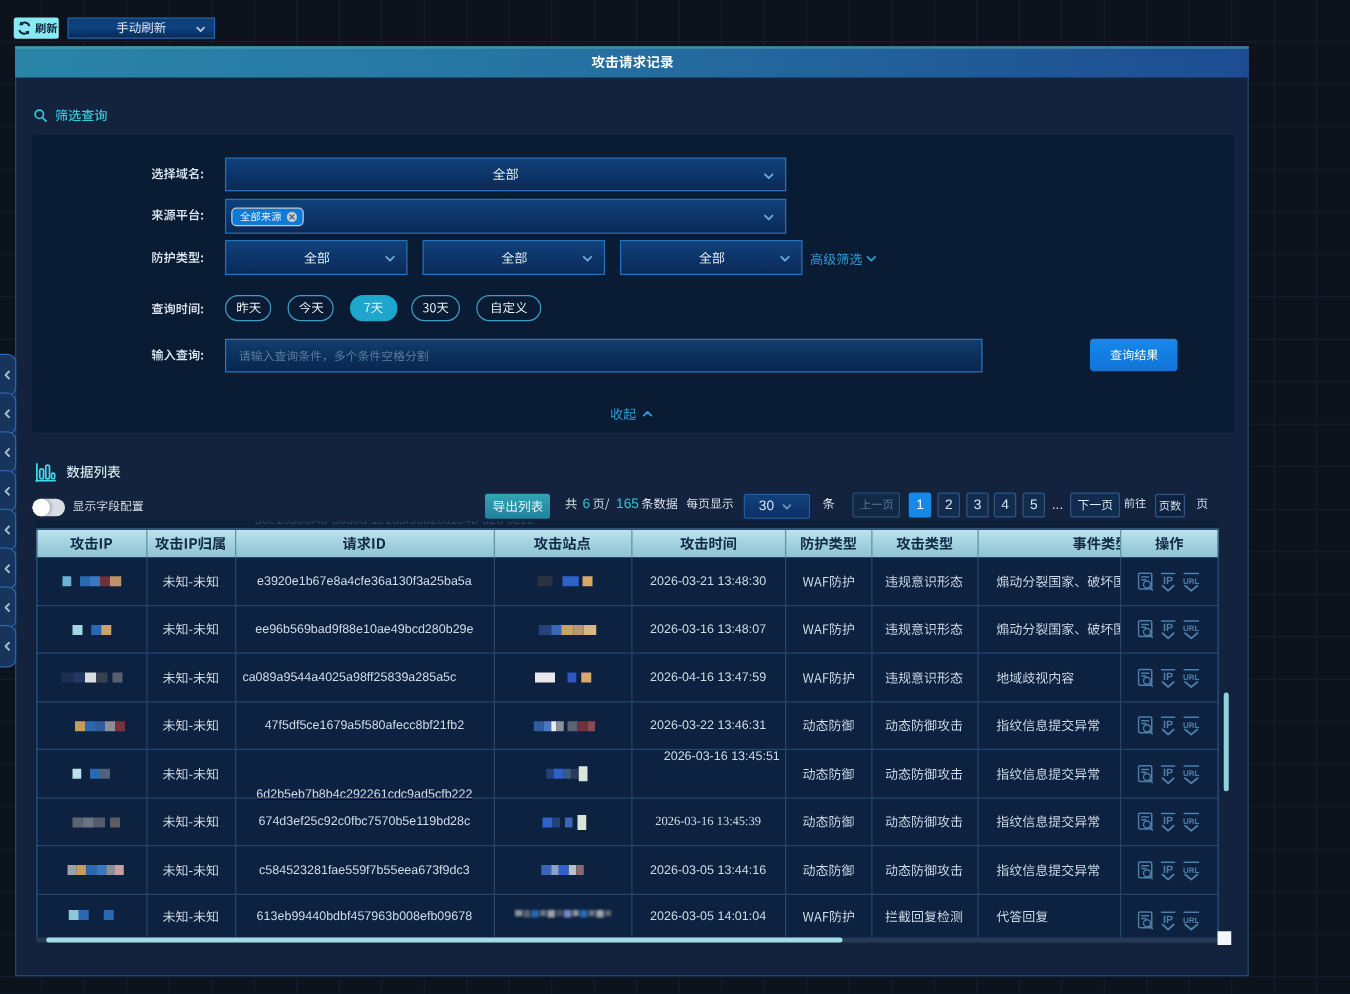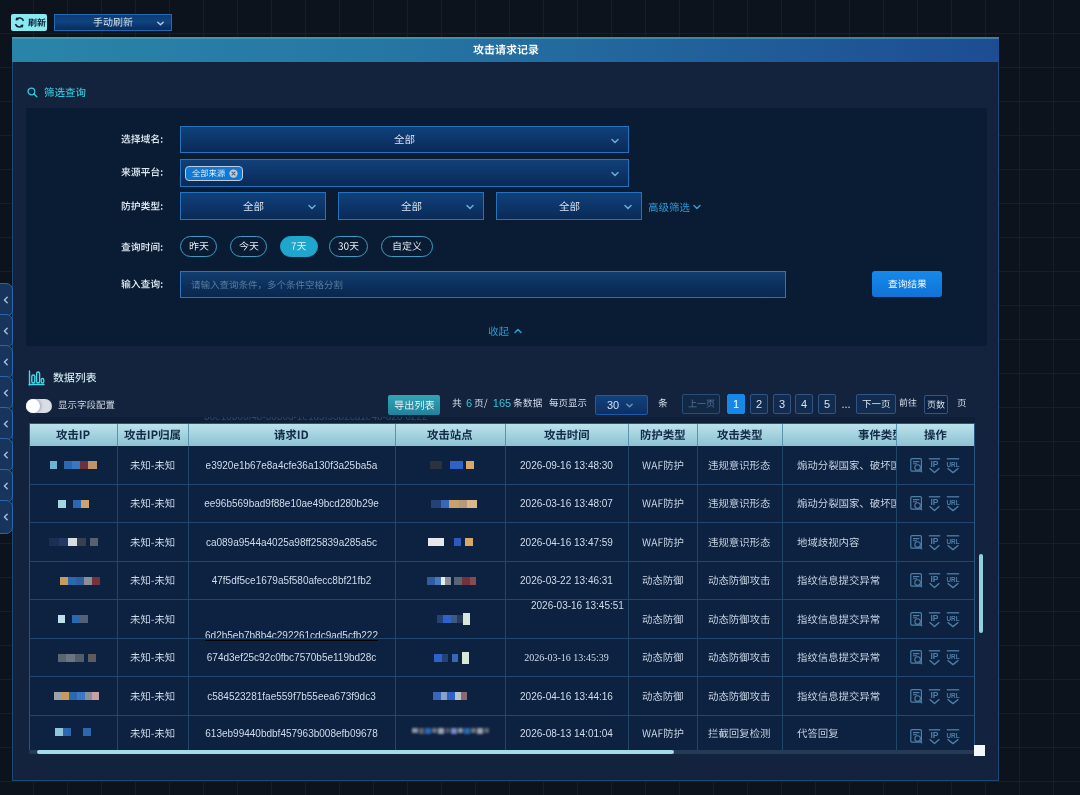--- a/index.html
+++ b/index.html
@@ -637,21 +637,21 @@
     <span style="display:flex;align-items:center;filter:blur(0.6px);">
       <span style="width:4px;height:8px;"></span>
       <span style="width:12px;height:8px;background:#2a3240;"></span>
       <span style="width:8px;height:8px;"></span>
       <span style="width:13px;height:8px;background:#2f62c8;"></span>
       <span style="width:3px;height:8px;"></span>
       <span style="width:8px;height:8px;background:#d8a868;"></span>
     </span>
   </div>
 <div class="ab " style="left:505.0px;top:446.0px;width:123.0px;height:38.5px;display:flex;align-items:center;justify-content:center;overflow:hidden;">
-    <span class="lat" style="color:#cfdcea;font-size:10px;">2026-09-16 13:48:30</span>
+    <span class="lat" style="color:#cfdcea;font-size:10px;">2026-03-21 13:48:30</span>
   </div>
 <div class="ab " style="left:628.0px;top:446.0px;width:69.0px;height:38.5px;display:flex;align-items:center;justify-content:center;overflow:hidden;">
     <svg class="tx" width="42.0" height="10.8" viewBox="0 0 42.0 10.8" fill="#cfdcea">
       <use href="#g400_57" transform="translate(0.00 9.15) scale(0.01040 -0.01040)"></use>
       <use href="#g400_41" transform="translate(9.13 9.15) scale(0.01040 -0.01040)"></use>
       <use href="#g400_46" transform="translate(15.45 9.15) scale(0.01040 -0.01040)"></use>
       <use href="#g400_9632" transform="translate(21.20 9.15) scale(0.01040 -0.01040)"></use>
       <use href="#g400_62a4" transform="translate(31.60 9.15) scale(0.01040 -0.01040)"></use>
     </svg>
   </div>
@@ -805,21 +805,21 @@
   </div>
 <div class="ab " style="left:117.0px;top:523.0px;width:71.0px;height:38.5px;display:flex;align-items:center;justify-content:center;overflow:hidden;">
     <svg class="tx" width="45.2" height="10.8" viewBox="0 0 45.2 10.8" fill="#cfdcea">
       <use href="#g400_672a" transform="translate(0.00 9.15) scale(0.01040 -0.01040)"></use>
       <use href="#g400_77e5" transform="translate(10.40 9.15) scale(0.01040 -0.01040)"></use>
       <use href="#g400_2d" transform="translate(20.80 9.15) scale(0.01040 -0.01040)"></use>
       <use href="#g400_672a" transform="translate(24.41 9.15) scale(0.01040 -0.01040)"></use>
       <use href="#g400_77e5" transform="translate(34.81 9.15) scale(0.01040 -0.01040)"></use>
     </svg>
   </div>
-<div class="ab " style="left:188.0px;top:523.0px;width:207.0px;height:38.5px;display:flex;align-items:center;justify-content:center;overflow:hidden;">
+<div class="ab " style="left:176px;top:523.0px;width:207.0px;height:38.5px;display:flex;align-items:center;justify-content:center;overflow:hidden;">
     <span class="lat" style="color:#cfdcea;font-size:10px;">ca089a9544a4025a98ff25839a285a5c</span>
   </div>
 <div class="ab " style="left:395.0px;top:523.0px;width:110.0px;height:38.5px;display:flex;align-items:center;justify-content:center;overflow:hidden;">
     <span style="display:flex;align-items:center;filter:blur(0.6px);">
       <span style="width:16px;height:8px;background:#e8e8ea;"></span>
       <span style="width:10px;height:8px;"></span>
       <span style="width:7px;height:8px;background:#3056c0;"></span>
       <span style="width:4px;height:8px;"></span>
       <span style="width:8px;height:8px;background:#d8a868;"></span>
     </span>
@@ -1163,21 +1163,21 @@
 <div class="ab " style="left:395.0px;top:677.0px;width:110.0px;height:38.5px;display:flex;align-items:center;justify-content:center;overflow:hidden;">
     <span style="display:flex;align-items:center;filter:blur(0.6px);">
       <span style="width:8px;height:8px;background:#3a66b8;"></span>
       <span style="width:6px;height:8px;background:#8aa2c8;"></span>
       <span style="width:8px;height:8px;background:#2f62c8;"></span>
       <span style="width:6px;height:8px;background:#b8c2cc;"></span>
       <span style="width:6px;height:8px;background:#8a6a72;"></span>
     </span>
   </div>
 <div class="ab " style="left:505.0px;top:677.0px;width:123.0px;height:38.5px;display:flex;align-items:center;justify-content:center;overflow:hidden;">
-    <span class="lat" style="color:#cfdcea;font-size:10px;">2026-04-16 13:44:16</span>
+    <span class="lat" style="color:#cfdcea;font-size:10px;">2026-03-05 13:44:16</span>
   </div>
 <div class="ab " style="left:628.0px;top:677.0px;width:69.0px;height:38.5px;display:flex;align-items:center;justify-content:center;overflow:hidden;">
     <svg class="tx" width="41.6" height="10.8" viewBox="0 0 41.6 10.8" fill="#cfdcea">
       <use href="#g400_52a8" transform="translate(0.00 9.15) scale(0.01040 -0.01040)"></use>
       <use href="#g400_6001" transform="translate(10.40 9.15) scale(0.01040 -0.01040)"></use>
       <use href="#g400_9632" transform="translate(20.80 9.15) scale(0.01040 -0.01040)"></use>
       <use href="#g400_5fa1" transform="translate(31.20 9.15) scale(0.01040 -0.01040)"></use>
     </svg>
   </div>
 <div class="ab " style="left:697.0px;top:677.0px;width:85.0px;height:38.5px;display:flex;align-items:center;justify-content:center;overflow:hidden;">
@@ -1253,21 +1253,21 @@
       <span style="width:5px;height:5px;background:#4a5462;"></span>
       <span style="width:6px;height:6px;background:#7a86c8;"></span>
       <span style="width:5px;height:5px;background:#8a94a0;"></span>
       <span style="width:6px;height:6px;background:#2a69b2;"></span>
       <span style="width:5px;height:5px;background:#6a7482;"></span>
       <span style="width:6px;height:6px;background:#9aa2ac;"></span>
       <span style="width:5px;height:5px;background:#5a6472;"></span>
     </span>
   </div>
 <div class="ab " style="left:505.0px;top:715.5px;width:123.0px;height:34.5px;display:flex;align-items:flex-start;justify-content:center;overflow:hidden;padding-top:12px;">
-    <span class="lat" style="color:#cfdcea;font-size:10px;">2026-08-13 14:01:04</span>
+    <span class="lat" style="color:#cfdcea;font-size:10px;">2026-03-05 14:01:04</span>
   </div>
 <div class="ab " style="left:628.0px;top:715.5px;width:69.0px;height:34.5px;display:flex;align-items:flex-start;justify-content:center;overflow:hidden;padding-top:12px;">
     <svg class="tx" width="42.0" height="10.8" viewBox="0 0 42.0 10.8" fill="#cfdcea">
       <use href="#g400_57" transform="translate(0.00 9.15) scale(0.01040 -0.01040)"></use>
       <use href="#g400_41" transform="translate(9.13 9.15) scale(0.01040 -0.01040)"></use>
       <use href="#g400_46" transform="translate(15.45 9.15) scale(0.01040 -0.01040)"></use>
       <use href="#g400_9632" transform="translate(21.20 9.15) scale(0.01040 -0.01040)"></use>
       <use href="#g400_62a4" transform="translate(31.60 9.15) scale(0.01040 -0.01040)"></use>
     </svg>
   </div>

